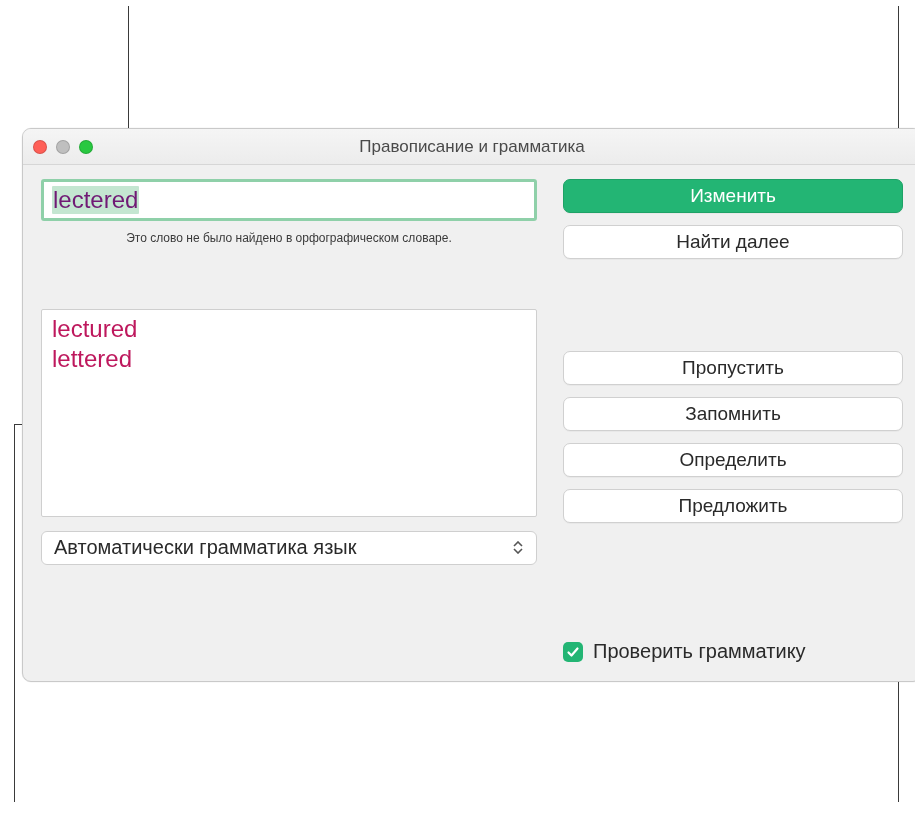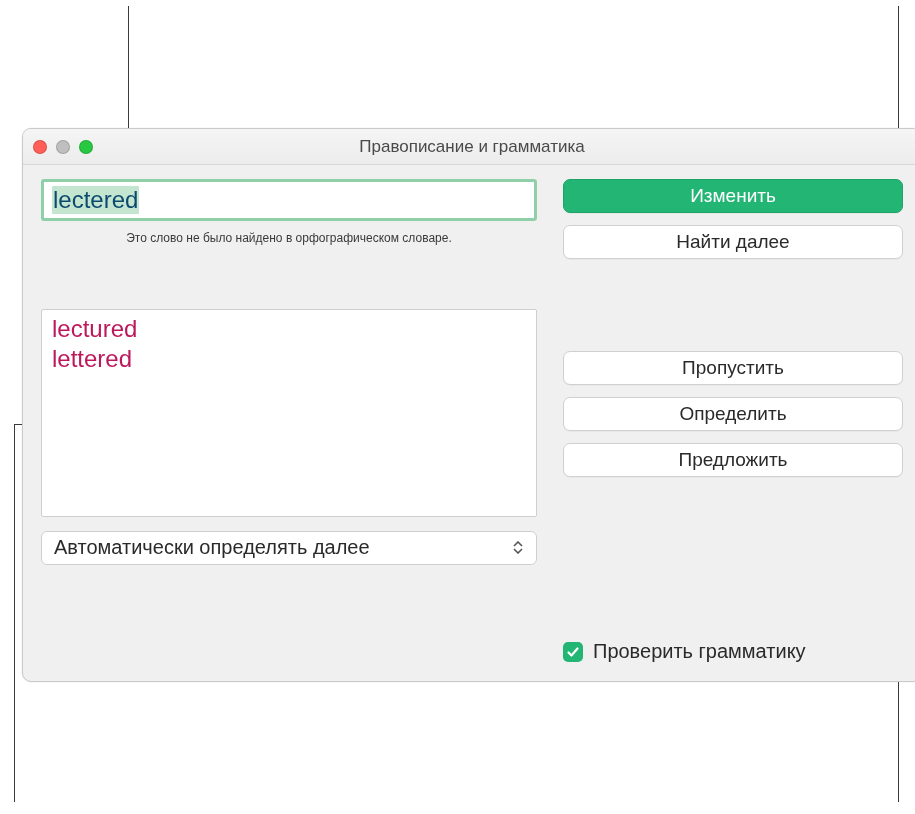--- a/index.html
+++ b/index.html
@@ -72,21 +72,21 @@
   
   .word-field {
     height: 42px;
     background: #ffffff;
     border: 3px solid #8fd0a9;
     border-radius: 3px;
     display: flex;
     align-items: center;
     padding: 0 8px;
     font-size: 24px;
-    color: #0c4a6e;
+    color: #701a75;
   }
   .word-field .hl {
     background: #c4e6d1;
     padding: 0 1px;
     border-radius: 1px;
   }
   .status {
     margin-top: 10px;
     font-size: 12px;
     line-height: 1.3;
@@ -202,37 +202,38 @@
           <span class="hl">lectered</span>
         </div>
         <div class="status">Это слово не было найдено в орфографическом словаре.</div>
 
         <div class="suggestion-list">
           <div class="item">lectured</div>
           <div class="item">lettered</div>
         </div>
 
         <div class="lang-select">
-          <span>Автоматически определять далее</span>
+          <span>Автоматически грамматика язык</span>
           <span class="chev">
             <svg width="10" height="6" viewBox="0 0 10 6">
                 <path d="M1 5 L5 1 L9 5" fill="none" stroke="#555" stroke-width="1.6"></path>
               </svg>
             <svg width="10" height="6" viewBox="0 0 10 6">
                 <path d="M1 1 L5 5 L9 1" fill="none" stroke="#555" stroke-width="1.6"></path>
               </svg>
           </span>
         </div>
       </div>
 
       <div class="right-col">
         <div class="btn primary">Изменить</div>
         <div class="btn">Найти далее</div>
         <div class="spacer"></div>
         <div class="btn">Пропустить</div>
+        <div class="btn">Запомнить</div>
         <div class="btn">Определить</div>
         <div class="btn">Предложить</div>
 
         <div class="check-row">
           <div class="checkbox">
             <svg width="14" height="14" viewBox="0 0 14 14">
               <path d="M2.5 7.5 L5.5 10.5 L11.5 3.5" fill="none" stroke="#ffffff" stroke-width="2.2" stroke-linecap="round" stroke-linejoin="round"></path>
             </svg>
           </div>
           <span class="check-label">Проверить грамматику</span>

